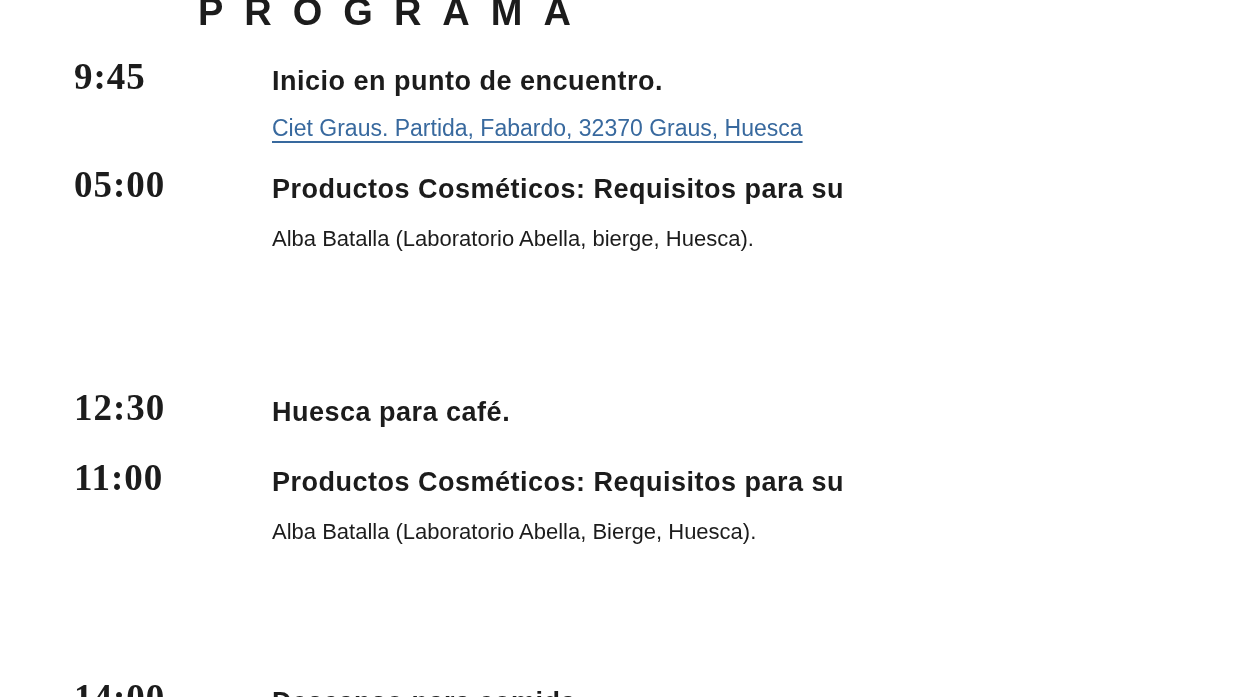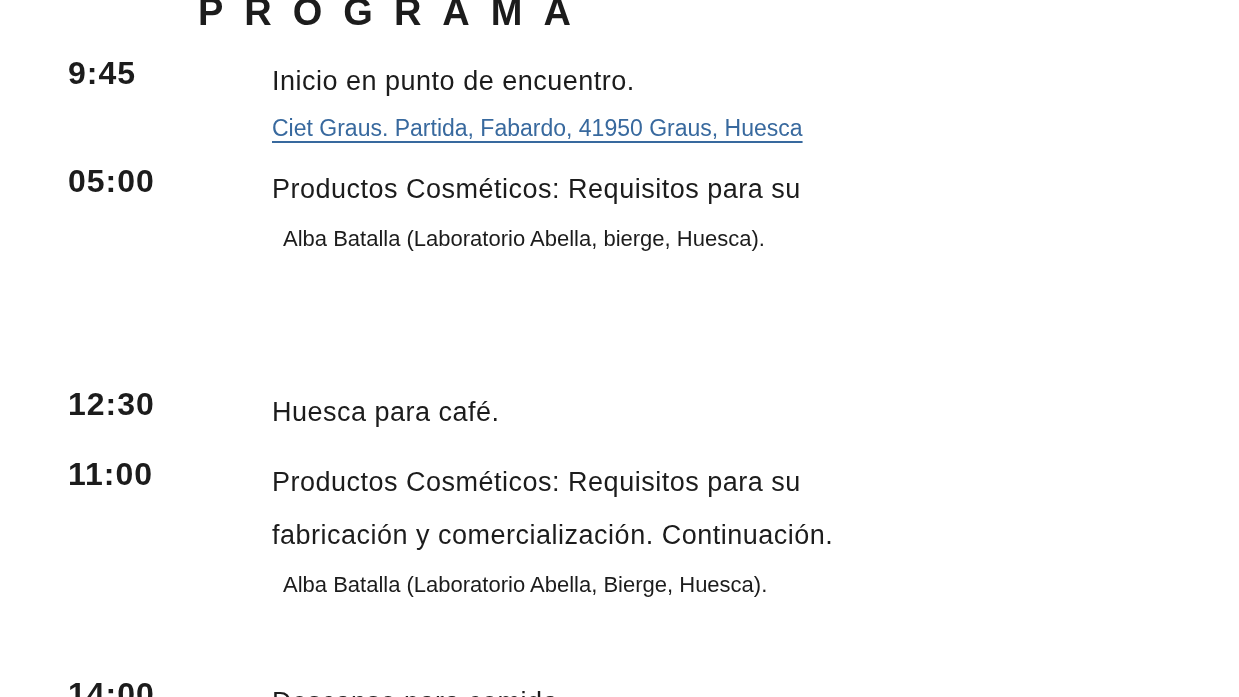--- a/index.html
+++ b/index.html
@@ -21,28 +21,29 @@
     position:absolute;
     top:-9px;left:198px;
     font-size:38px;
     font-weight:700;
     letter-spacing:21px;
     color:var(--text-color);
     white-space:nowrap;
   }
   .entry{position:absolute;left:0;width:1239px;}
   .time{
-    position:absolute;left:68px;top:0;
-    font-size:32px;font-weight:700;
+    position:absolute;left:74px;top:0;
+    font-size:37px;font-weight:700;
     letter-spacing:1px;
     white-space:nowrap;
+    font-family:Liberation Serif, serif;
   }
   .body{position:absolute;left:272px;top:0;width:740px;}
   .etitle{
-    font-size:27px;font-weight:400;
+    font-size:27px;font-weight:700;
     line-height:53px;
     letter-spacing:0.5px;
     white-space:nowrap;
   }
   .loc-link{
     display:inline-block;
     margin-top:7px;
     font-size:23px;
     color:var(--link-color);
     text-decoration:underline;
@@ -50,41 +51,40 @@
     text-underline-offset:5px;
     white-space:nowrap;
     cursor:pointer;
   }
   .speaker{
     margin-top:9px;
     font-size:22px;
     font-weight:400;
     line-height:28px;
     white-space:nowrap;
-    margin-left:11px;
   }
   
   .e0{top:55px;}
   .e1{top:163px;}
   .e2{top:386px;}
   .e3{top:456px;}
   .e4{top:676px;}
 </style>
 </head>
 <body>
 
 <div class="page">
 
   <div class="doc-title">PROGRAMA</div>
 
   <div class="entry e0">
     <div class="time">9:45</div>
     <div class="body">
       <div class="etitle">Inicio en punto de encuentro.</div>
-      <a class="loc-link">Ciet Graus. Partida, Fabardo, 41950 Graus, Huesca</a>
+      <a class="loc-link">Ciet Graus. Partida, Fabardo, 32370 Graus, Huesca</a>
     </div>
   </div>
 
   <div class="entry e1">
     <div class="time">05:00</div>
     <div class="body">
       <div class="etitle">Productos Cosméticos: Requisitos para su</div>
       <div class="speaker">Alba Batalla (Laboratorio Abella, bierge, Huesca).</div>
     </div>
   </div>
@@ -93,21 +93,20 @@
     <div class="time">12:30</div>
     <div class="body">
       <div class="etitle">Huesca para café.</div>
     </div>
   </div>
 
   <div class="entry e3">
     <div class="time">11:00</div>
     <div class="body">
       <div class="etitle">Productos Cosméticos: Requisitos para su</div>
-      <div class="etitle">fabricación y comercialización. Continuación.</div>
       <div class="speaker">Alba Batalla (Laboratorio Abella, Bierge, Huesca).</div>
     </div>
   </div>
 
   <div class="entry e4">
     <div class="time">14:00</div>
     <div class="body">
       <div class="etitle">Descanso para comida</div>
     </div>
   </div>

